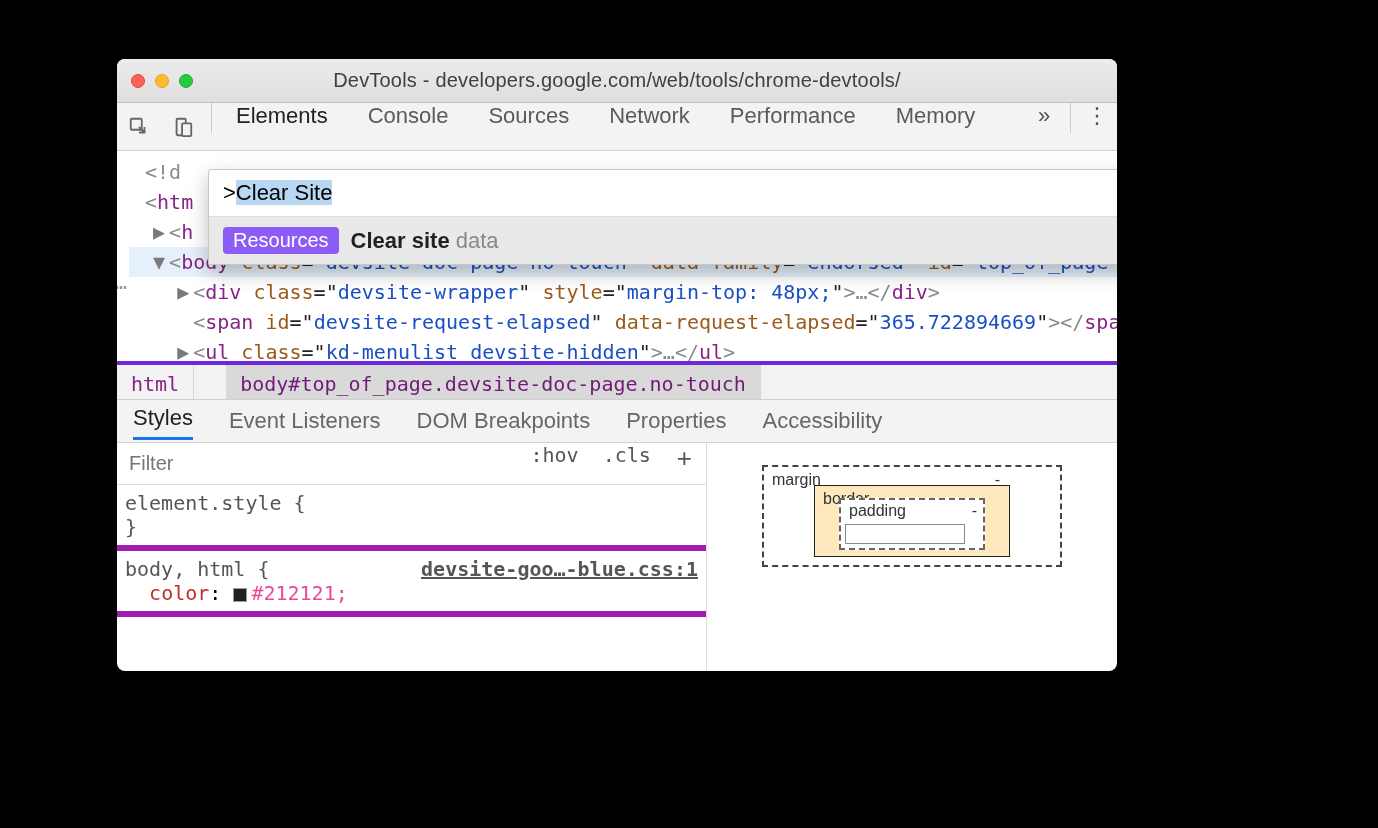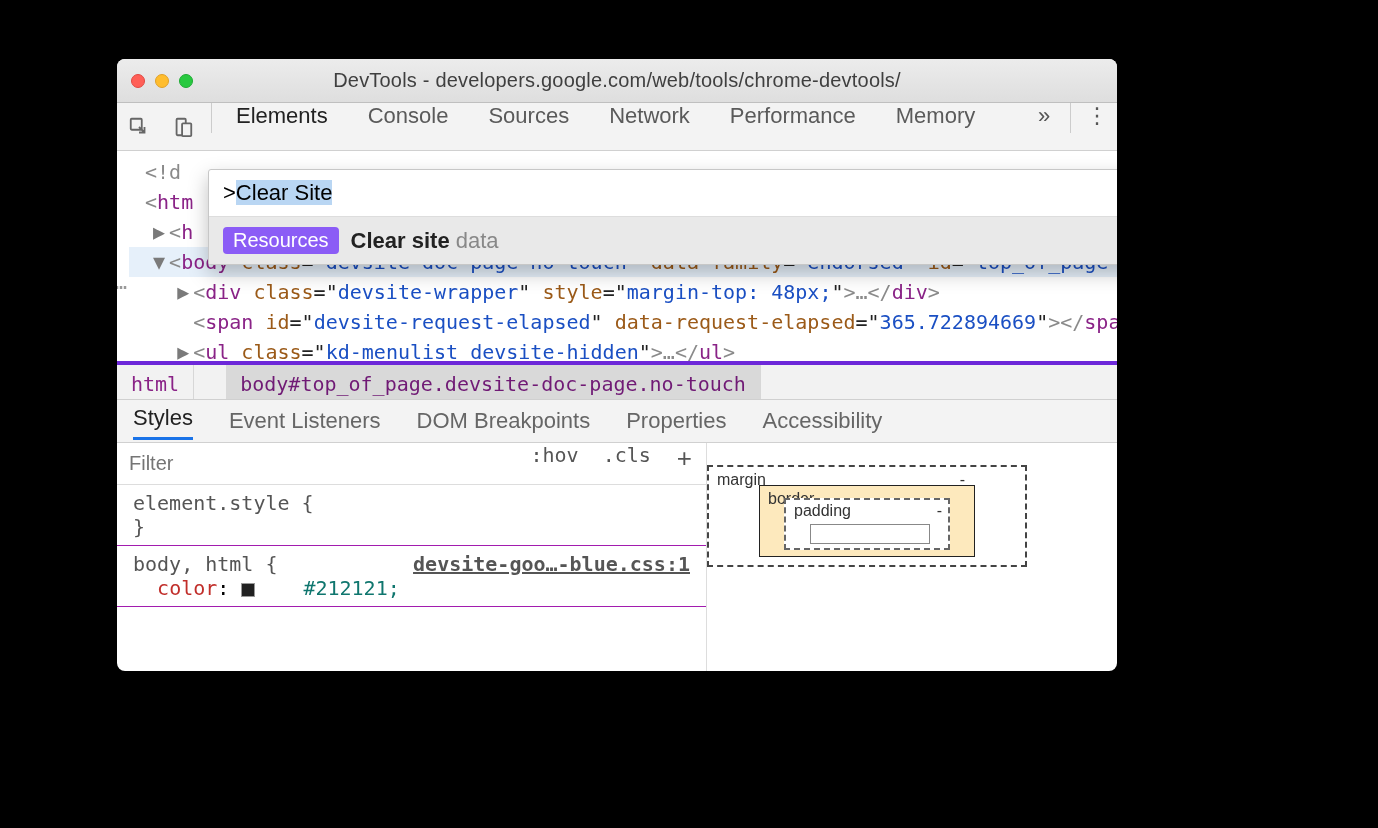--- a/index.html
+++ b/index.html
@@ -140,41 +140,41 @@
     height:42px; border-bottom:1px solid #ddd;
   }
   .filterrow input {
     flex:1; border:none; outline:none;
     font-size:20px; color:#888;
     padding:0 12px;
     background:transparent;
   }
   .filterrow .hovcls { font-family:"Menlo",monospace; font-size:20px; color:#555; padding:0 12px; }
   .filterrow .plus { font-size:26px; color:#555; padding:0 14px; }
-  .ruleblock { padding:6px 16px; font-size:20px; border-bottom:1px solid #a21caf; }
+  .ruleblock { padding:6px 8px; font-size:20px; border-bottom:6px solid #a21caf; }
   .ruleblock .sel { color:#555; }
   .ruleblock .link { float:right; color:#555; text-decoration:underline;font-weight:bold; }
   .ruleblock .prop { color:#c12e2a; }
-  .ruleblock .val { color:#0f766e;margin-left:44px; }
+  .ruleblock .val { color:#ec4899; }
   .swatch { display:inline-block; width:14px; height:14px; background:#212121; border:1px solid #999; vertical-align:middle; margin-right:4px; }
   
-  .rightpane { width:410px; display:flex; align-items:flex-start; justify-content:flex-start; padding-top:22px; }
+  .rightpane { width:410px; display:flex; align-items:flex-start; justify-content:center; padding-top:22px; }
   .bm-margin {
     border:2px dashed #444; padding:18px 50px 8px 50px;
     position:relative; font-size:16px; color:#333;
   }
   .bm-margin > .lab { position:absolute; left:8px; top:4px; }
   .bm-margin > .dash { position:absolute; top:4px; right:60px; }
   .bm-border {
     background:#fde9bd; border:1px solid #222; padding:12px 24px 6px 24px; position:relative;
   }
   .bm-border > .lab { position:absolute; left:8px; top:4px; }
   .bm-border > .dash { position:absolute; top:4px; right:24px; }
   .bm-padding {
-    border:2px dashed #666; padding:10px 18px 4px 24px; position:relative; background:#fff;
+    border:2px dashed #666; padding:10px 18px 4px 4px; position:relative; background:#fff;
   }
   .bm-padding > .lab { position:absolute; left:8px; top:2px; }
   .bm-padding > .dash { position:absolute; top:2px; right:6px; }
   .bm-content {
     border:1px solid #888; width:120px; height:20px; margin-top:14px;
   }
   svg.icon { width:22px; height:22px; stroke:#666; fill:none; stroke-width:2; }
 </style>
 </head>
 <body>

